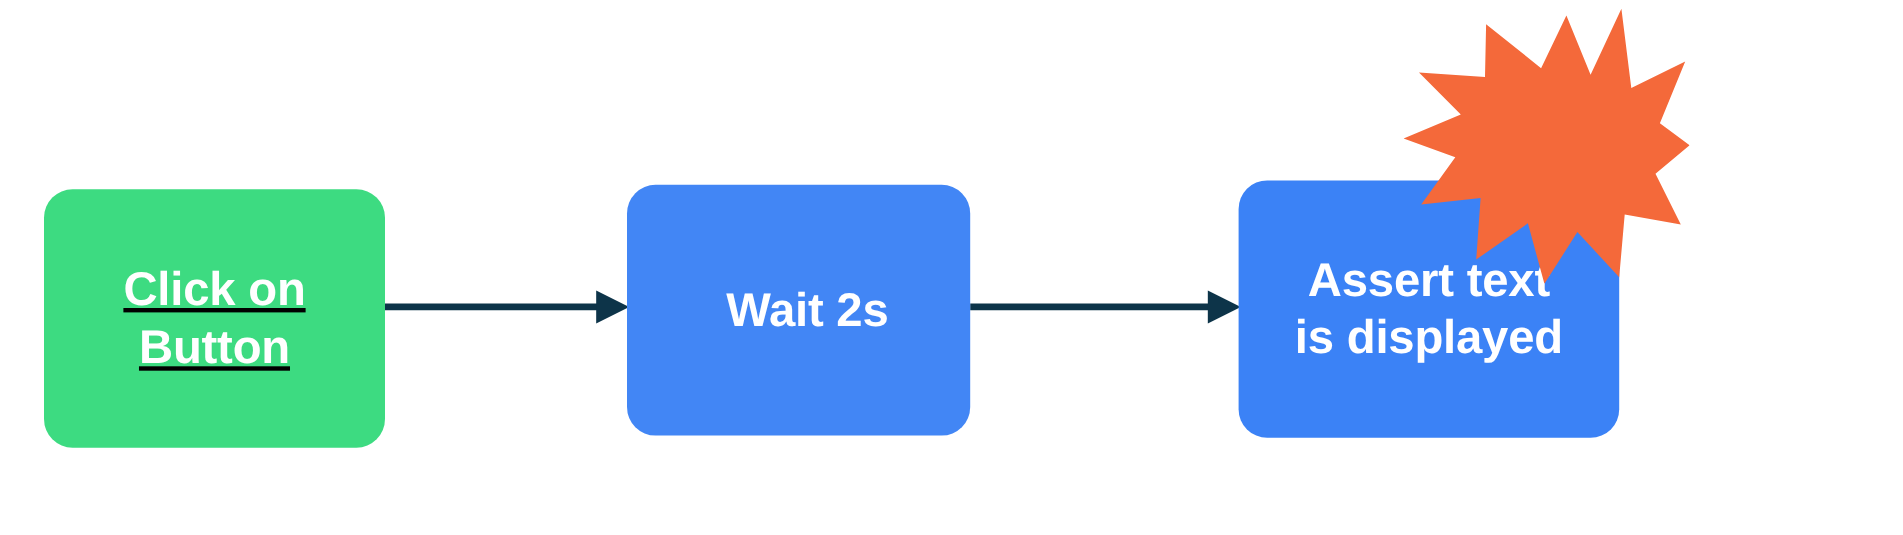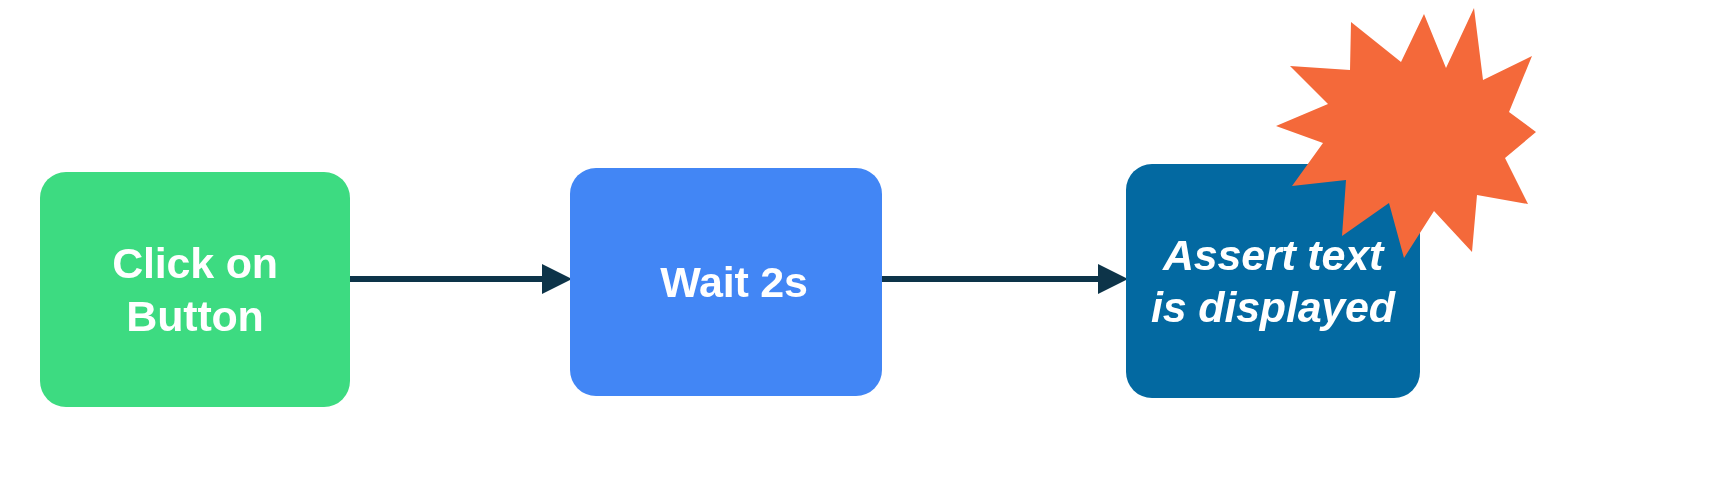--- a/index.html
+++ b/index.html
@@ -37,38 +37,38 @@
     letter-spacing: -0.2px;
   }
 
   
   #node-click {
     left: 40px;
     top: 172px;
     width: 310px;
     height: 235px;
     background: #3ddb81;
+    text-decoration: underline;
   }
   
   #node-wait {
     left: 570px;
     top: 168px;
     width: 312px;
     height: 228px;
     background: #4286f5;
     padding-left: 16px;
   }
   
   #node-assert {
     left: 1126px;
     top: 164px;
-    width: 294px;
+    width: 346px;
     height: 234px;
-    background: #0369a1;
-    font-style: italic;
+    background: #3b82f6;
   }
   #node-assert .node-label {
     position: relative;
     z-index: 1;
   }
 
   
   .arrow {
     position: absolute;
     height: 40px;

